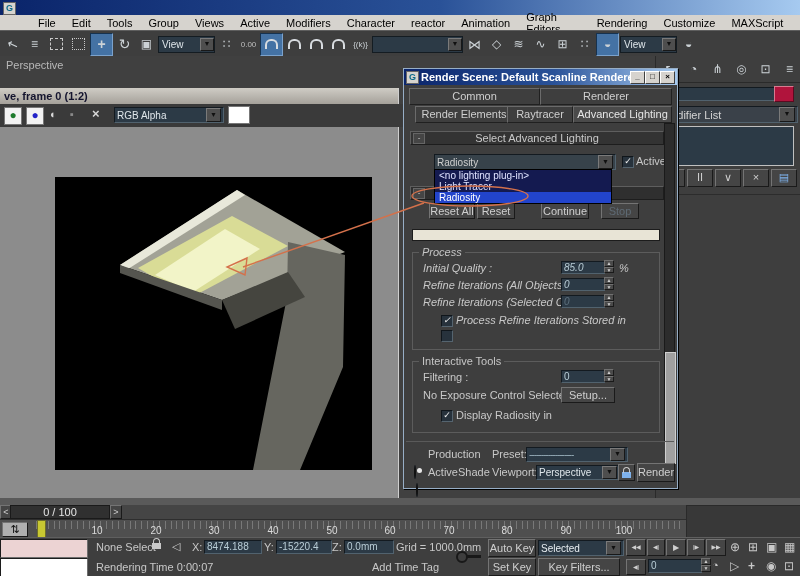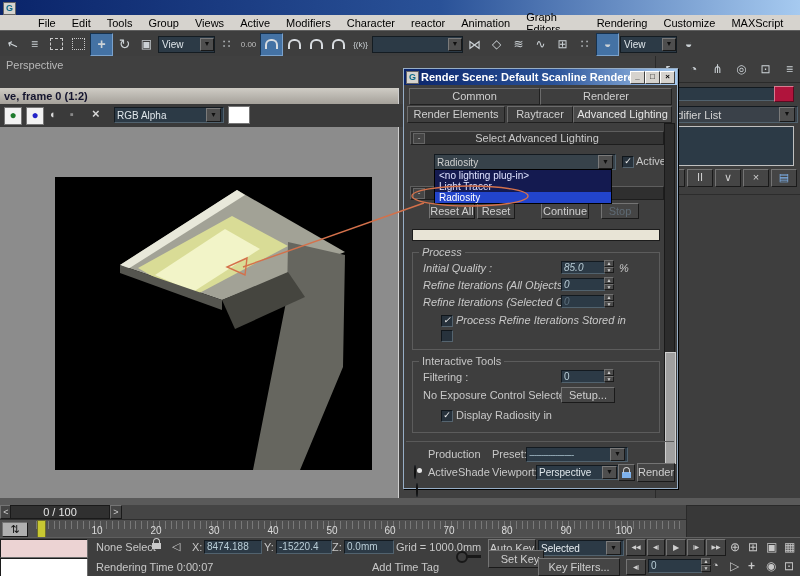--- a/index.html
+++ b/index.html
@@ -194,21 +194,21 @@
     <div class="titlebar flexc" style="height:16px;">
       <span class="abs" style="left:2px;top:2px;width:11px;height:11px;background:#d6d3ce;border:1px solid #666;color:#0a6a8a;font-size:9px;line-height:10px;text-align:center;font-weight:bold;">G</span>
       <span style="padding-left:17px;font-size:11px;">Render Scene: Default Scanline Renderer</span>
       <span class="wbtn abs" style="left:226px;top:2px;">_</span>
       <span class="wbtn abs" style="left:241px;top:2px;">□</span>
       <span class="wbtn abs" style="left:256px;top:2px;">×</span>
     </div>
     
     <div class="tab abs" style="left:5px;top:19px;width:129px;">Common</div>
     <div class="tab abs" style="left:136px;top:19px;width:130px;">Renderer</div>
-    <div class="tab abs" style="left:3px;top:37px;width:96px;">Render Elements</div>
+    <div class="tab abs" style="left:11px;top:37px;width:96px;">Render Elements</div>
     <div class="tab abs" style="left:103px;top:37px;width:64px;">Raytracer</div>
     <div class="tab abs" style="left:169px;top:37px;width:97px;background:#4a4a4a;color:#e6e6e6;">Advanced Lighting</div>
 
     
     <div class="rollout abs" style="left:6px;top:62px;width:252px;">
       <span class="minus">-</span>
       <span>Select Advanced Lighting</span>
     </div>
 
     
@@ -360,21 +360,21 @@
     <span class="btn abs" style="left:687px;top:1px;width:16px;height:15px;line-height:15px;font-size:6px;">|▶</span>
     <span class="btn abs" style="left:706px;top:1px;width:18px;height:15px;line-height:15px;font-size:6px;">▶▶</span>
     <span class="abs" style="left:730px;top:2px;font-size:12px;color:#c8c8c8;">⊕</span>
     <span class="abs" style="left:748px;top:2px;font-size:12px;color:#c8c8c8;">⊞</span>
     <span class="abs" style="left:766px;top:2px;font-size:12px;color:#c8c8c8;">▣</span>
     <span class="abs" style="left:784px;top:2px;font-size:12px;color:#c8c8c8;">▦</span>
 
     
     <span class="abs" style="left:96px;top:23px;">Rendering Time  0:00:07</span>
     <span class="abs" style="left:372px;top:23px;">Add Time Tag</span>
-    <div class="btn abs" style="left:488px;top:12px;width:46px;height:16px;line-height:16px;padding-left:8px;">Set Key</div>
+    <div class="btn abs" style="left:488px;top:20px;width:46px;height:16px;line-height:16px;">Set Key</div>
     <div class="btn abs" style="left:538px;top:20px;width:80px;height:16px;line-height:16px;">Key Filters...</div>
     <span class="btn abs" style="left:626px;top:21px;width:18px;height:14px;line-height:14px;font-size:6px;">◀|</span>
     <span class="field abs" style="left:648px;top:21px;width:48px;height:12px;">0</span>
     <span class="spin abs" style="left:701px;top:20px;height:14px;">
         <span>▲</span>
         <span>▼</span>
       </span>
     <span class="abs" style="left:712px;top:21px;font-size:11px;color:#c8c8c8;">◔</span>
     <span class="abs" style="left:730px;top:21px;font-size:12px;color:#c8c8c8;">▷</span>
     <span class="abs" style="left:748px;top:21px;font-size:12px;color:#c8c8c8;font-weight:bold;">+</span>

